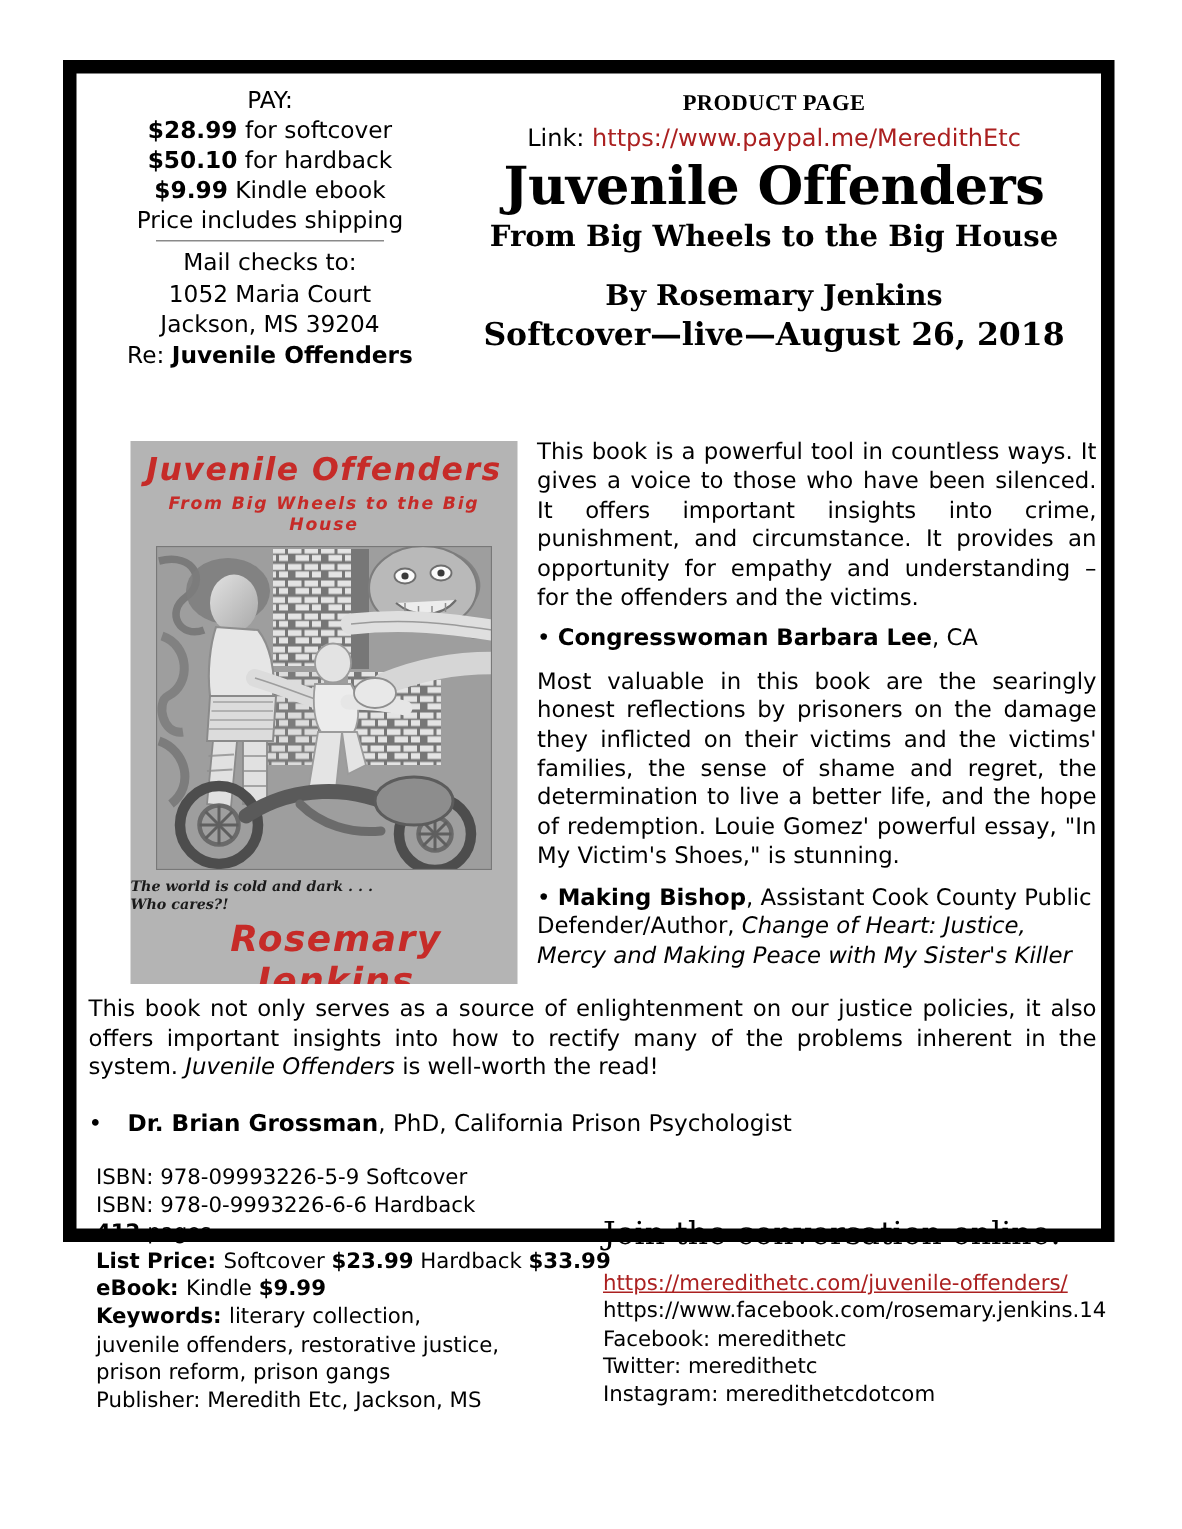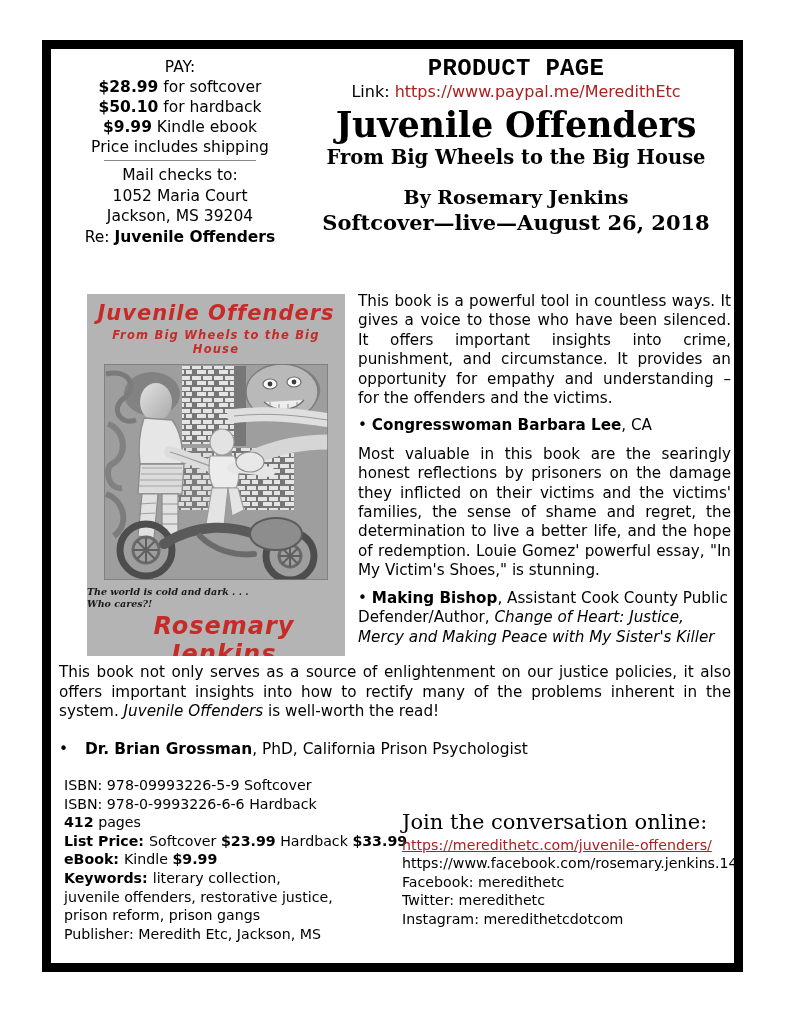--- a/index.html
+++ b/index.html
@@ -6,21 +6,21 @@
   body{
     width:788px;height:1019px;
     font-family:"DejaVu Sans", sans-serif;
     color:#000;
     -webkit-font-smoothing:antialiased;
   }
   .page{
     position:absolute;left:0;top:0;width:788px;height:1019px;background:#fff;overflow:hidden;
   }
   .frame{
-    position:absolute;left:42px;top:40px;width:701px;height:932px;
+    position:absolute;left:42px;top:40px;width:701px;height:788px;
     border:9px solid #000;background:#fff;box-sizing:border-box;
   }
   .inner{position:absolute;left:0;top:0;right:0;bottom:0;}
 
   
   .pay-block{
     position:absolute;left:8px;top:8px;width:242px;text-align:center;
     font-family:"DejaVu Sans", sans-serif;
   }
   .pay-title{font-size:15.5px;line-height:20px;}
@@ -29,21 +29,21 @@
   .pay-rule{
     width:152px;height:1px;background:#8a8a8a;margin:3px auto 4px auto;
   }
   .mail-line{font-size:15.5px;line-height:20.5px;white-space:nowrap;}
   .mail-line b{font-weight:bold;}
 
   .head-right{
     position:absolute;left:250px;top:8px;width:430px;text-align:center;
   }
   .product-page{
-    font-family:Liberation Mono, monospace;font-weight:bold;font-size:24px;letter-spacing:.3px;
+    font-family:Liberation Serif, serif;font-weight:bold;font-size:15px;letter-spacing:.3px;
     line-height:24px;
   }
   .link-row{font-size:16px;line-height:20px;margin-top:1px;}
   .link-red{color:#AB2020;}
   .booktitle{
     font-family:"DejaVu Serif", serif;font-weight:bold;font-size:35px;line-height:40px;
     letter-spacing:-0.2px;margin-top:3px;
   }
   .booksub{
     font-family:"DejaVu Serif", serif;font-weight:bold;font-size:19.5px;line-height:24px;
@@ -120,21 +120,21 @@
     position:absolute;left:13px;top:727px;width:350px;
     font-size:14.2px;line-height:18.6px;
   }
   .details b{font-weight:bold;}
 
   
   .social{
     position:absolute;left:351px;top:760px;width:330px;
   }
   .social-h{
-    font-family:"DejaVu Serif", serif;font-size:21px;line-height:26px;margin-bottom:1px;
+    font-family:"DejaVu Serif", serif;font-size:21px;line-height:26px;margin-bottom:12px;
   }
   .social-l{font-size:14.2px;line-height:18.4px;white-space:nowrap;}
   .social-l.red{color:#AB2020;text-decoration:underline;}
 </style>
 </head>
 <body>
 
 <div class="page">
   <div class="frame">
     <div class="inner">

